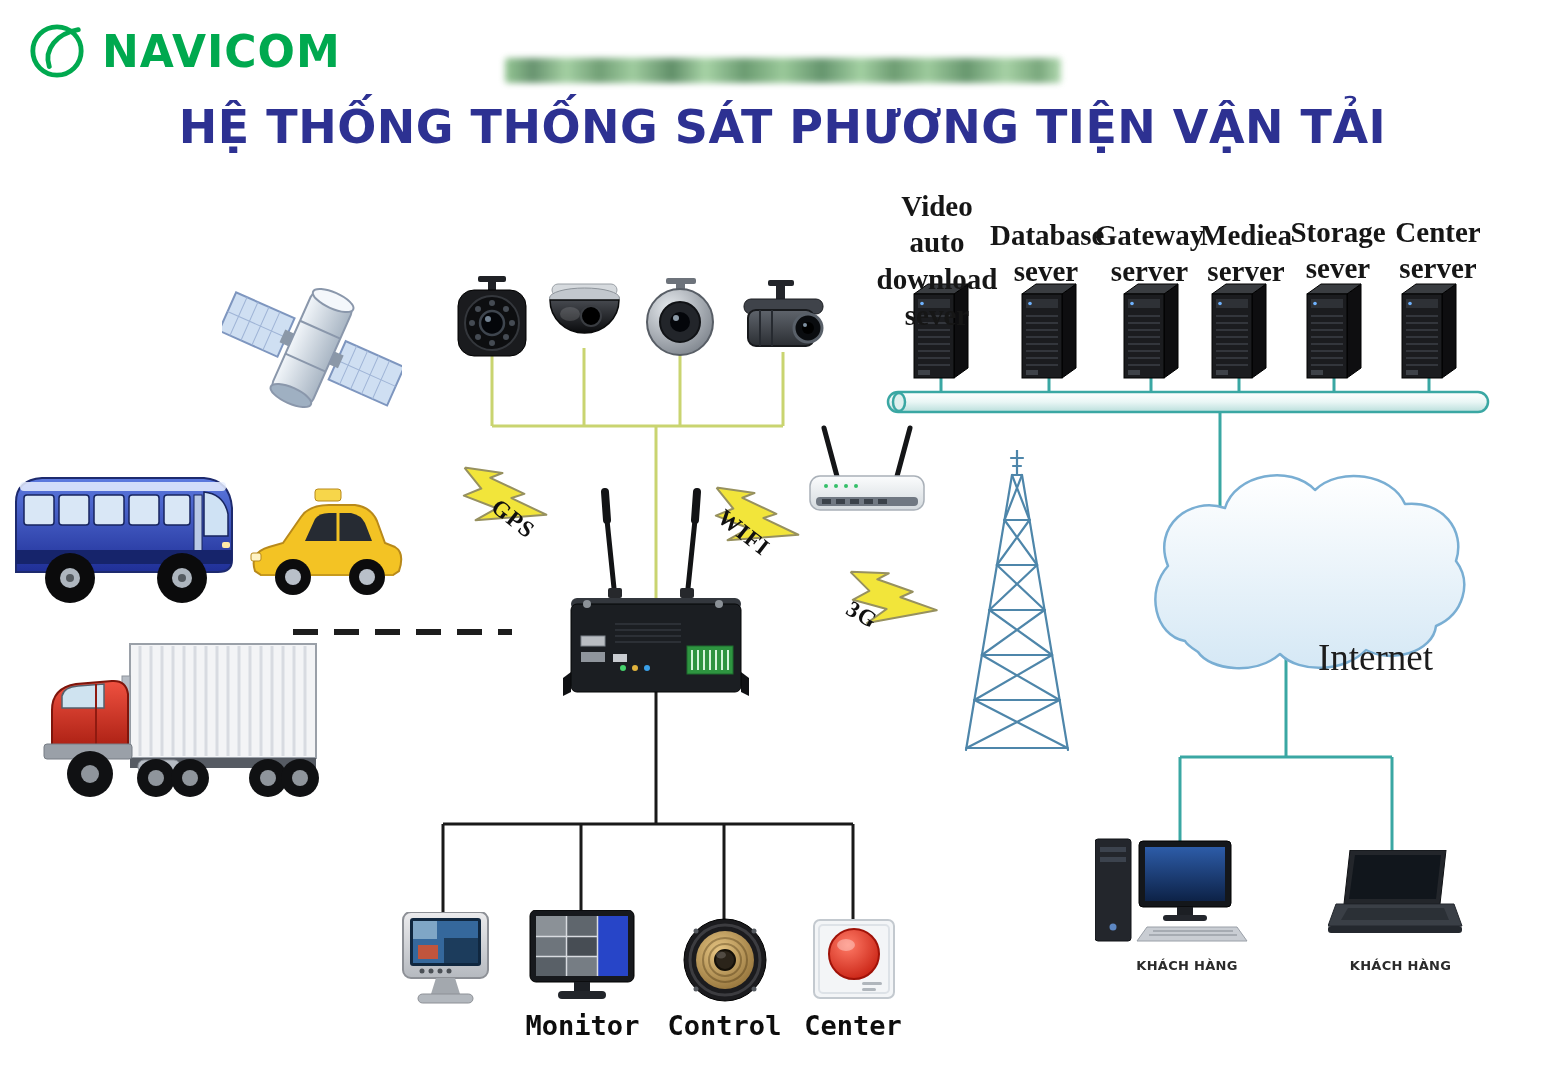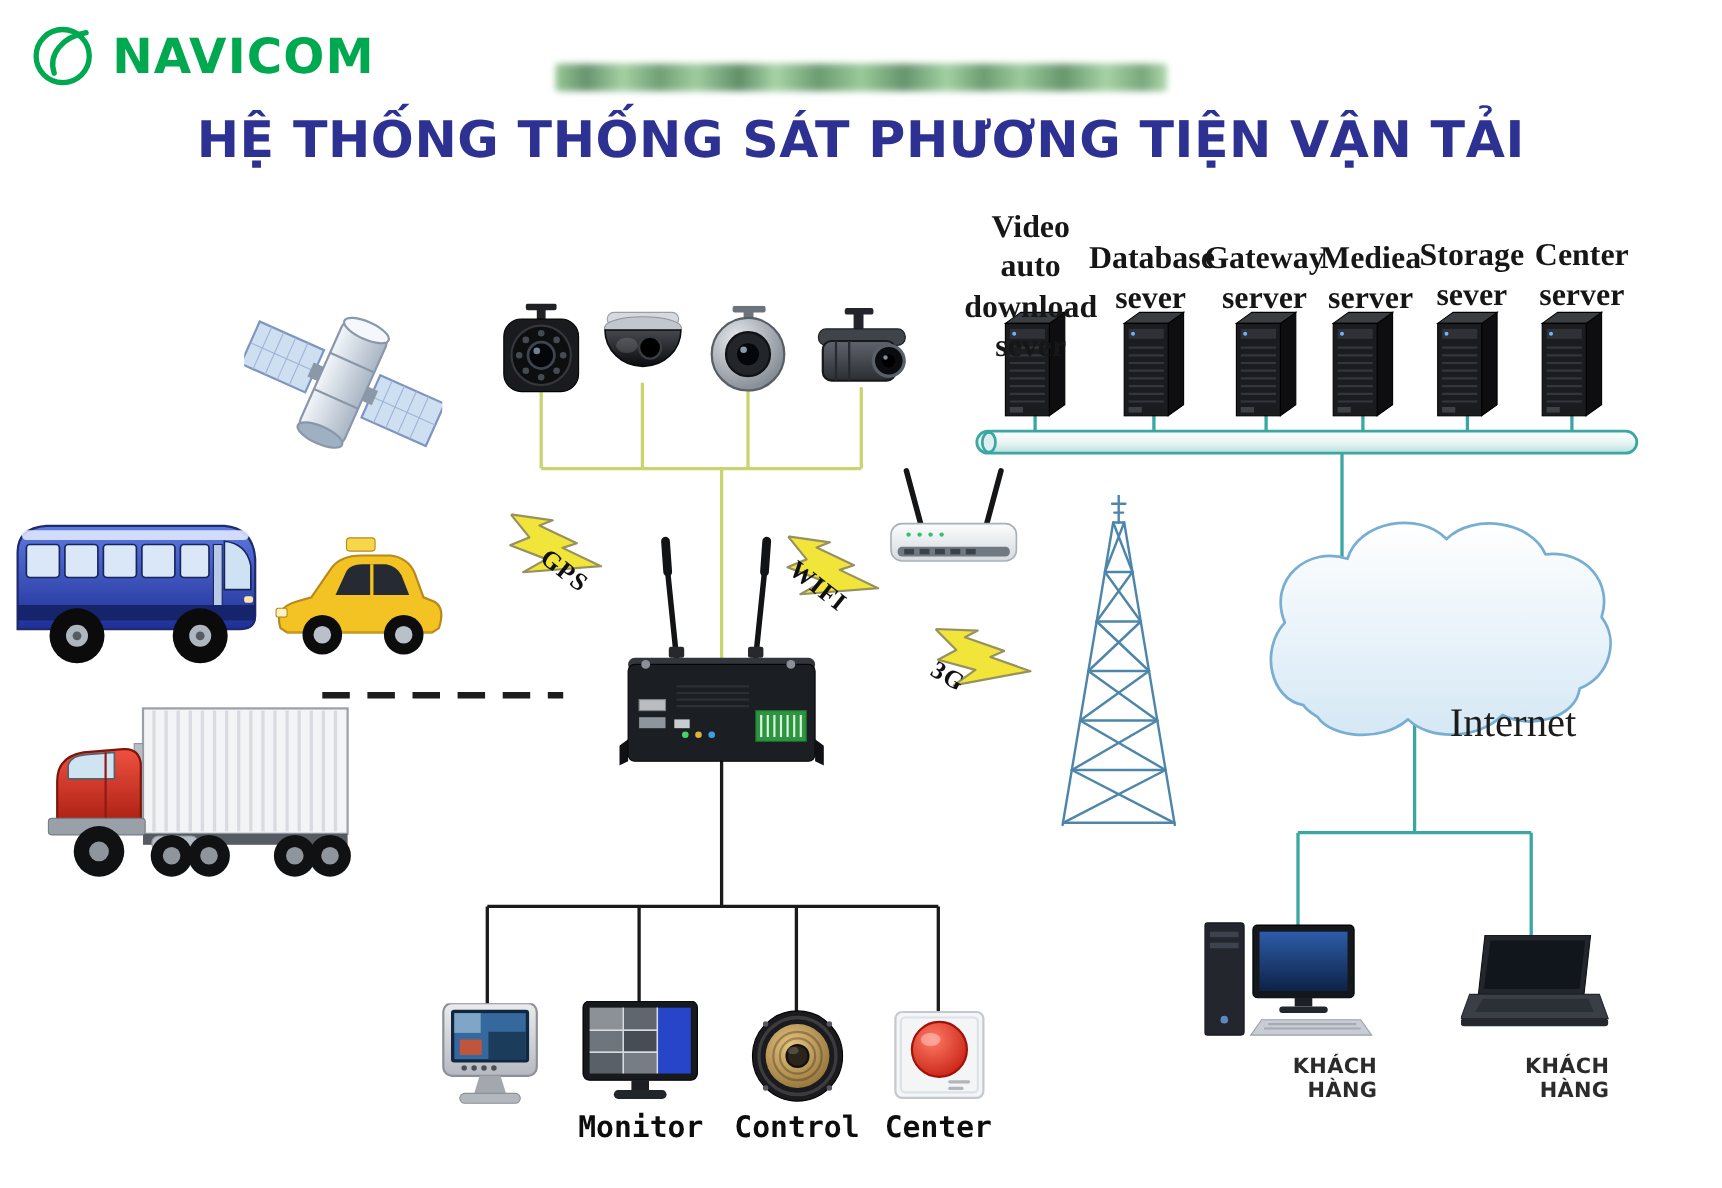--- a/index.html
+++ b/index.html
@@ -20,21 +20,21 @@
          letter-spacing:.5px;color:var(--title-color,#2d3192);z-index:3;
          font-family:"DejaVu Sans","Liberation Sans",sans-serif;}
   .watermark{position:absolute;left:505px;top:58px;width:556px;height:25px;border-radius:3px;z-index:3;
      background:linear-gradient(90deg,#79b878 0%,#3d7547 5%,#8cc48a 11%,#4a8550 17%,#86bf85 23%,
         #35703f 30%,#90c88e 36%,#42804a 43%,#7fbb7e 50%,#3a7745 57%,#8ac489 64%,#45814b 70%,
         #83bd82 76%,#3d7a46 83%,#8fc68d 90%,#548f58 96%,#9ccf9a 100%);
      filter:blur(3px);opacity:.78;}
   .srv-label{position:absolute;z-index:3;font-family:"Liberation Serif",serif;font-weight:700;
              font-size:29px;line-height:1.25;text-align:center;color:#161616;}
   .client-label{position:absolute;z-index:3;font-family:"DejaVu Sans","Liberation Sans",sans-serif;
-             font-weight:700;font-size:19px;letter-spacing:.3px;color:#2b2b2b;text-align:right;}
+             font-weight:700;font-size:13px;letter-spacing:.3px;color:#2b2b2b;text-align:center;}
   .out-label{position:absolute;z-index:3;font-family:"DejaVu Sans Mono",monospace;font-weight:700;
              font-size:27px;line-height:1.3;text-align:center;color:#0d0d0d;}
   .internet-label{position:absolute;z-index:3;font-family:"Liberation Serif",serif;font-size:37px;color:#1c1c1c;}
   .bolt-label{position:absolute;z-index:3;font-family:"Liberation Serif",serif;font-weight:700;
               font-size:23px;color:#101010;transform-origin:center;letter-spacing:1px;}
 </style>
 </head>
 <body>
 
 <div class="stage">

